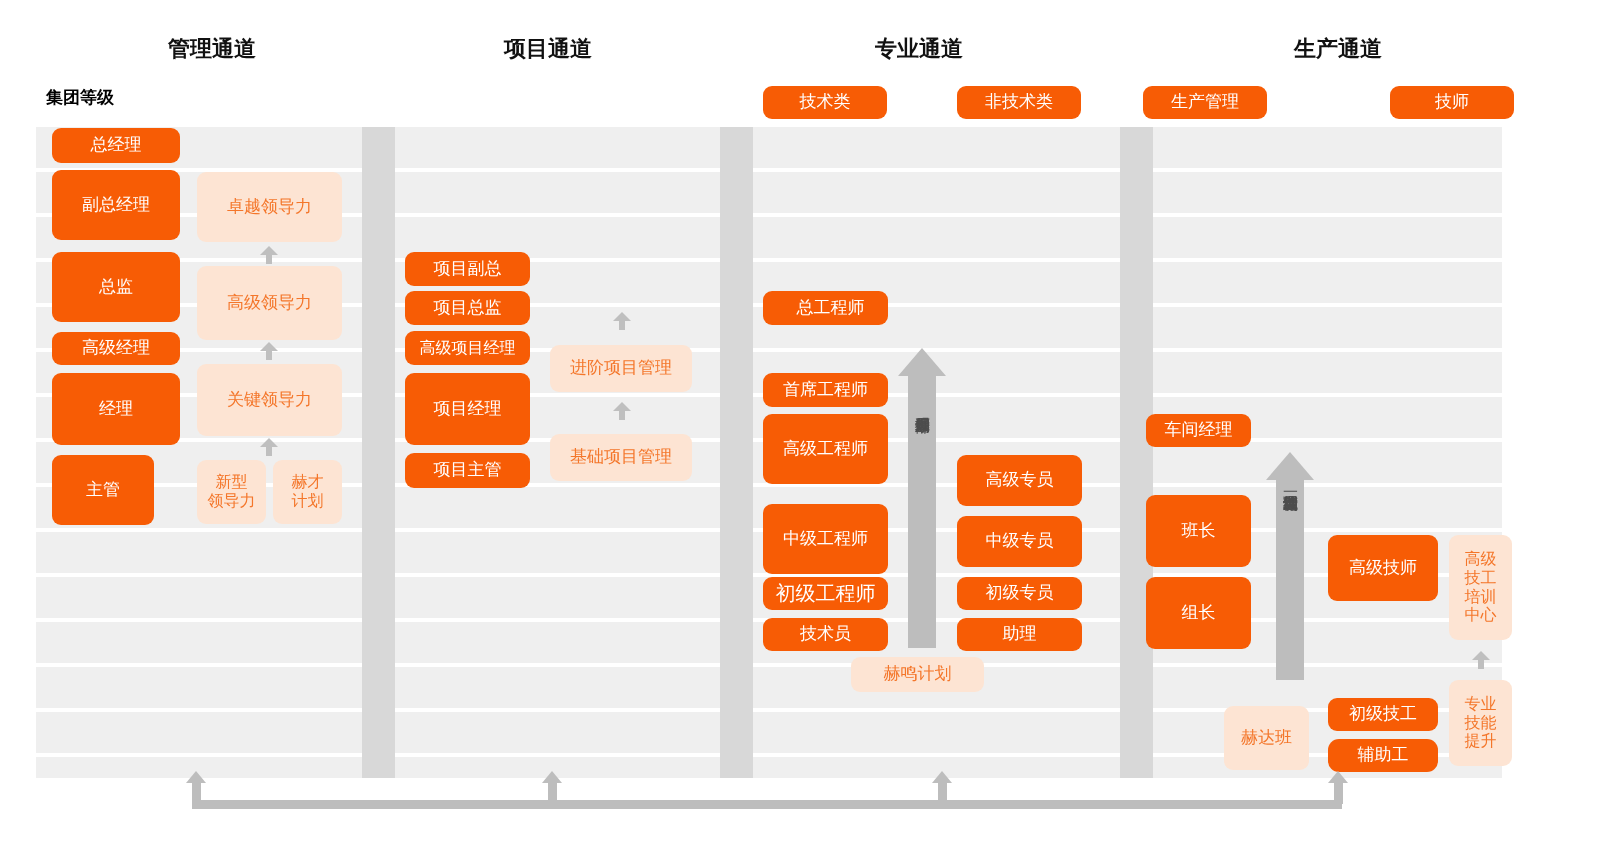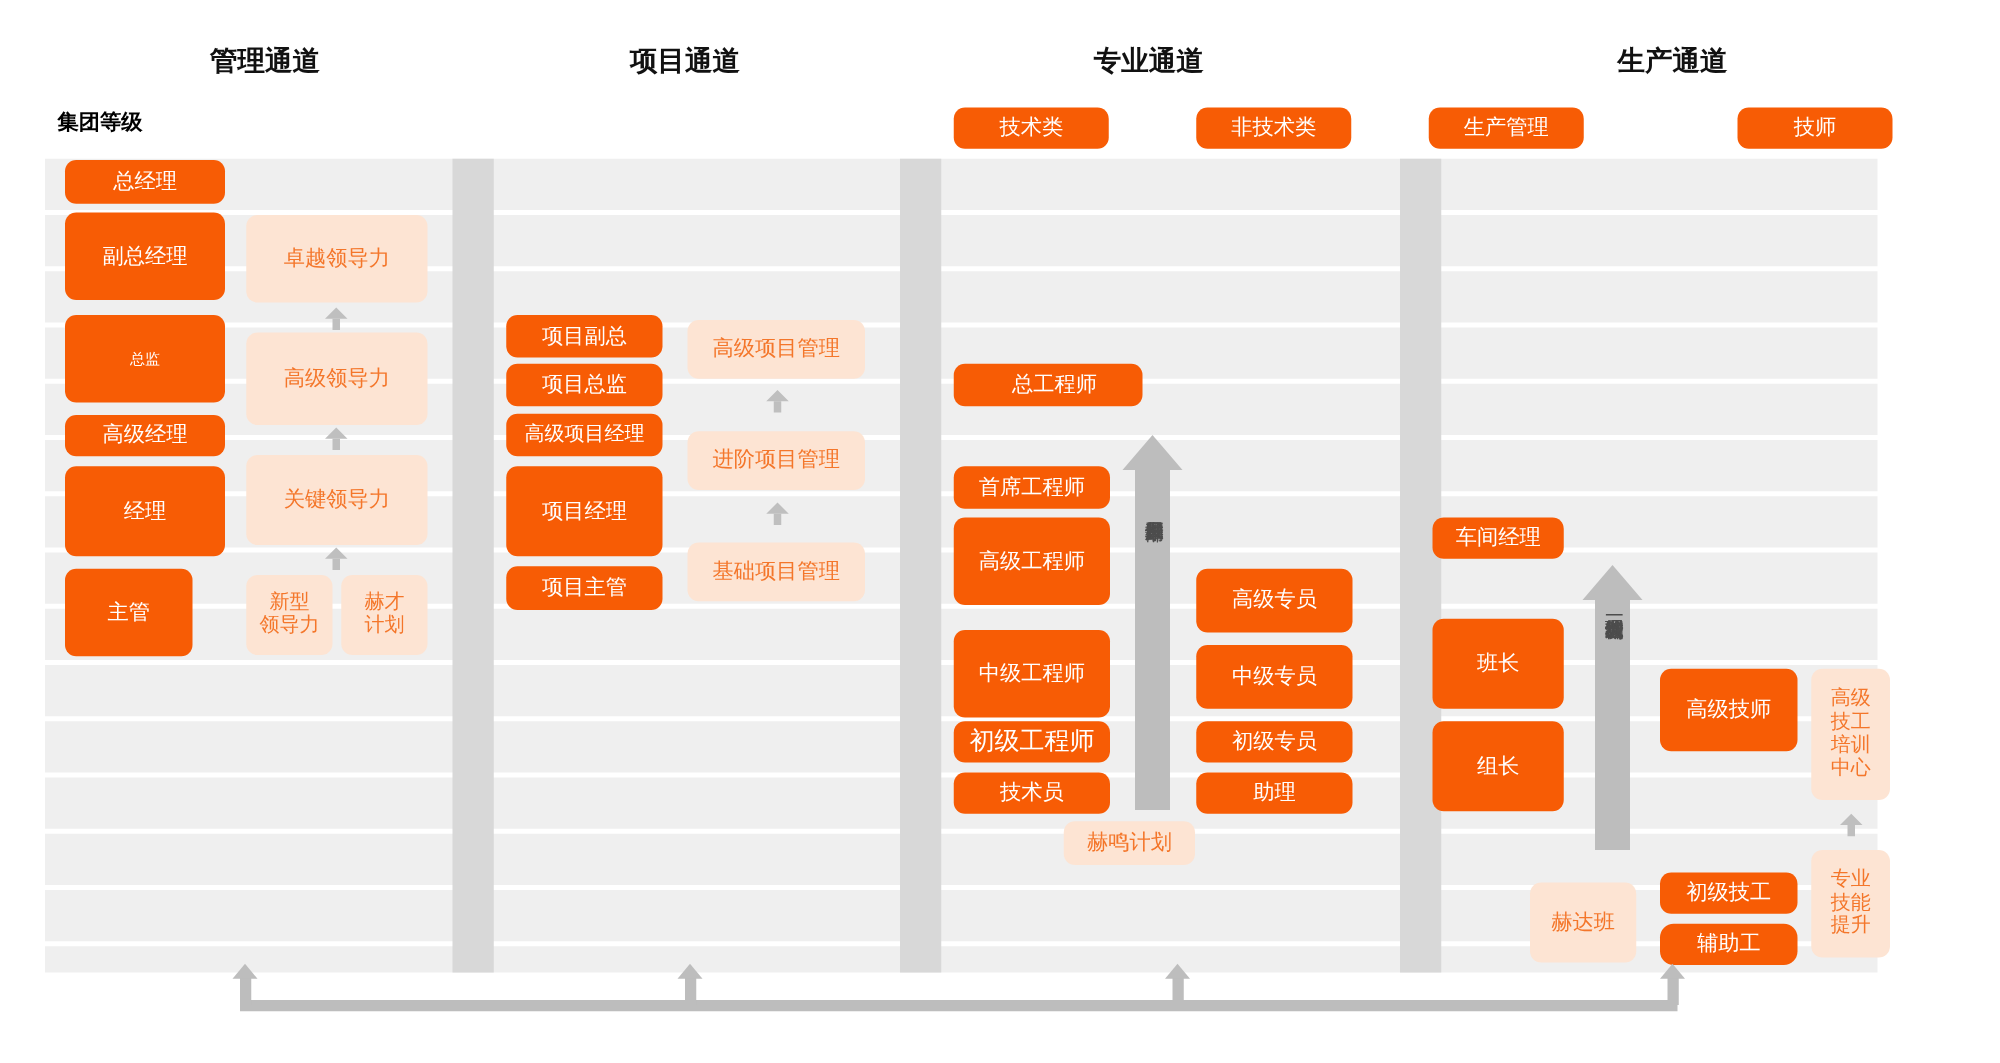--- a/index.html
+++ b/index.html
@@ -102,21 +102,21 @@
 
   <div class="grade-caption">集团等级</div>
 
   <div class="box solid" style="left:763px;top:86px;width:124px;height:33px;font-size:17px;">技术类</div>
   <div class="box solid" style="left:957px;top:86px;width:124px;height:33px;font-size:17px;text-align:right;">非技术类</div>
   <div class="box solid" style="left:1143px;top:86px;width:124px;height:33px;font-size:17px;">生产管理</div>
   <div class="box solid" style="left:1390px;top:86px;width:124px;height:33px;font-size:17px;">技师</div>
 
   <div class="box solid" style="left:52px;top:128px;width:128px;height:35px;font-size:17px;">总经理</div>
   <div class="box solid" style="left:52px;top:170px;width:128px;height:70px;font-size:17px;">副总经理</div>
-  <div class="box solid" style="left:52px;top:252px;width:128px;height:70px;font-size:12px;">总监</div>
+  <div class="box solid" style="left:52px;top:252px;width:128px;height:70px;font-size:17px;">总监</div>
   <div class="box solid" style="left:52px;top:332px;width:128px;height:33px;font-size:17px;">高级经理</div>
   <div class="box solid" style="left:52px;top:373px;width:128px;height:72px;font-size:17px;">经理</div>
   <div class="box solid" style="left:52px;top:455px;width:102px;height:70px;font-size:17px;">主管</div>
 
   <div class="box soft" style="left:197px;top:172px;width:145px;height:70px;font-size:17px;">卓越领导力</div>
   <div class="box soft" style="left:197px;top:266px;width:145px;height:74px;font-size:17px;">高级领导力</div>
   <div class="box soft" style="left:197px;top:364px;width:145px;height:72px;font-size:17px;">关键领导力</div>
   <div class="box soft" style="left:197px;top:460px;width:69px;height:64px;font-size:16px;white-space:pre-line;">新型
 领导力</div>
   <div class="box soft" style="left:273px;top:460px;width:69px;height:64px;font-size:16px;white-space:pre-line;">赫才
@@ -134,41 +134,40 @@
     <div class="head" style="left:-9px;top:0;"></div>
       <div class="stem" style="left:-3px;top:9px;width:6px;height:9px;"></div>
   </div>
 
   <div class="box solid" style="left:405px;top:252px;width:125px;height:34px;font-size:17px;">项目副总</div>
   <div class="box solid" style="left:405px;top:291px;width:125px;height:34px;font-size:17px;">项目总监</div>
   <div class="box solid" style="left:405px;top:331px;width:125px;height:34px;font-size:16px;">高级项目经理</div>
   <div class="box solid" style="left:405px;top:373px;width:125px;height:72px;font-size:17px;">项目经理</div>
   <div class="box solid" style="left:405px;top:453px;width:125px;height:35px;font-size:17px;">项目主管</div>
 
-  <div class="box soft" style="left:550px;top:256px;width:142px;height:47px;font-size:17px;">高级项目管理</div>
   <div class="box soft" style="left:550px;top:345px;width:142px;height:47px;font-size:17px;">进阶项目管理</div>
   <div class="box soft" style="left:550px;top:434px;width:142px;height:47px;font-size:17px;">基础项目管理</div>
 
   <div class="uparrow" style="left:622px;top:312px;">
     <div class="head" style="left:-9px;top:0;"></div>
       <div class="stem" style="left:-3px;top:9px;width:6px;height:9px;"></div>
   </div>
   <div class="uparrow" style="left:622px;top:402px;">
     <div class="head" style="left:-9px;top:0;"></div>
       <div class="stem" style="left:-3px;top:9px;width:6px;height:9px;"></div>
   </div>
 
-  <div class="box solid" style="left:763px;top:291px;width:151px;height:34px;font-size:17px;padding-left:14px;">总工程师</div>
+  <div class="box solid" style="left:763px;top:291px;width:125px;height:34px;font-size:17px;padding-left:14px;">总工程师</div>
   <div class="box solid" style="left:763px;top:373px;width:125px;height:34px;font-size:17px;">首席工程师</div>
   <div class="box solid" style="left:763px;top:414px;width:125px;height:70px;font-size:17px;">高级工程师</div>
   <div class="box solid" style="left:763px;top:504px;width:125px;height:70px;font-size:17px;">中级工程师</div>
   <div class="box solid" style="left:763px;top:577px;width:125px;height:33px;font-size:20px;">初级工程师</div>
   <div class="box solid" style="left:763px;top:618px;width:125px;height:33px;font-size:17px;">技术员</div>
 
-  <div class="box soft" style="left:851px;top:657px;width:105px;height:35px;font-size:17px;">赫鸣计划</div>
+  <div class="box soft" style="left:851px;top:657px;width:133px;height:35px;font-size:17px;">赫鸣计划</div>
 
   <div class="bigarrow" style="left:898px;top:348px;width:48px;height:300px;">
     <div class="tip"></div>
     <div class="shaft" style="top:28px;width:28px;height:272px;"></div>
     <div class="vlabel" style="top:58px;">工程师发展计划俱乐部</div>
   </div>
 
   <div class="box solid" style="left:957px;top:455px;width:125px;height:51px;font-size:17px;">高级专员</div>
   <div class="box solid" style="left:957px;top:516px;width:125px;height:51px;font-size:17px;">中级专员</div>
   <div class="box solid" style="left:957px;top:577px;width:125px;height:33px;font-size:17px;">初级专员</div>

